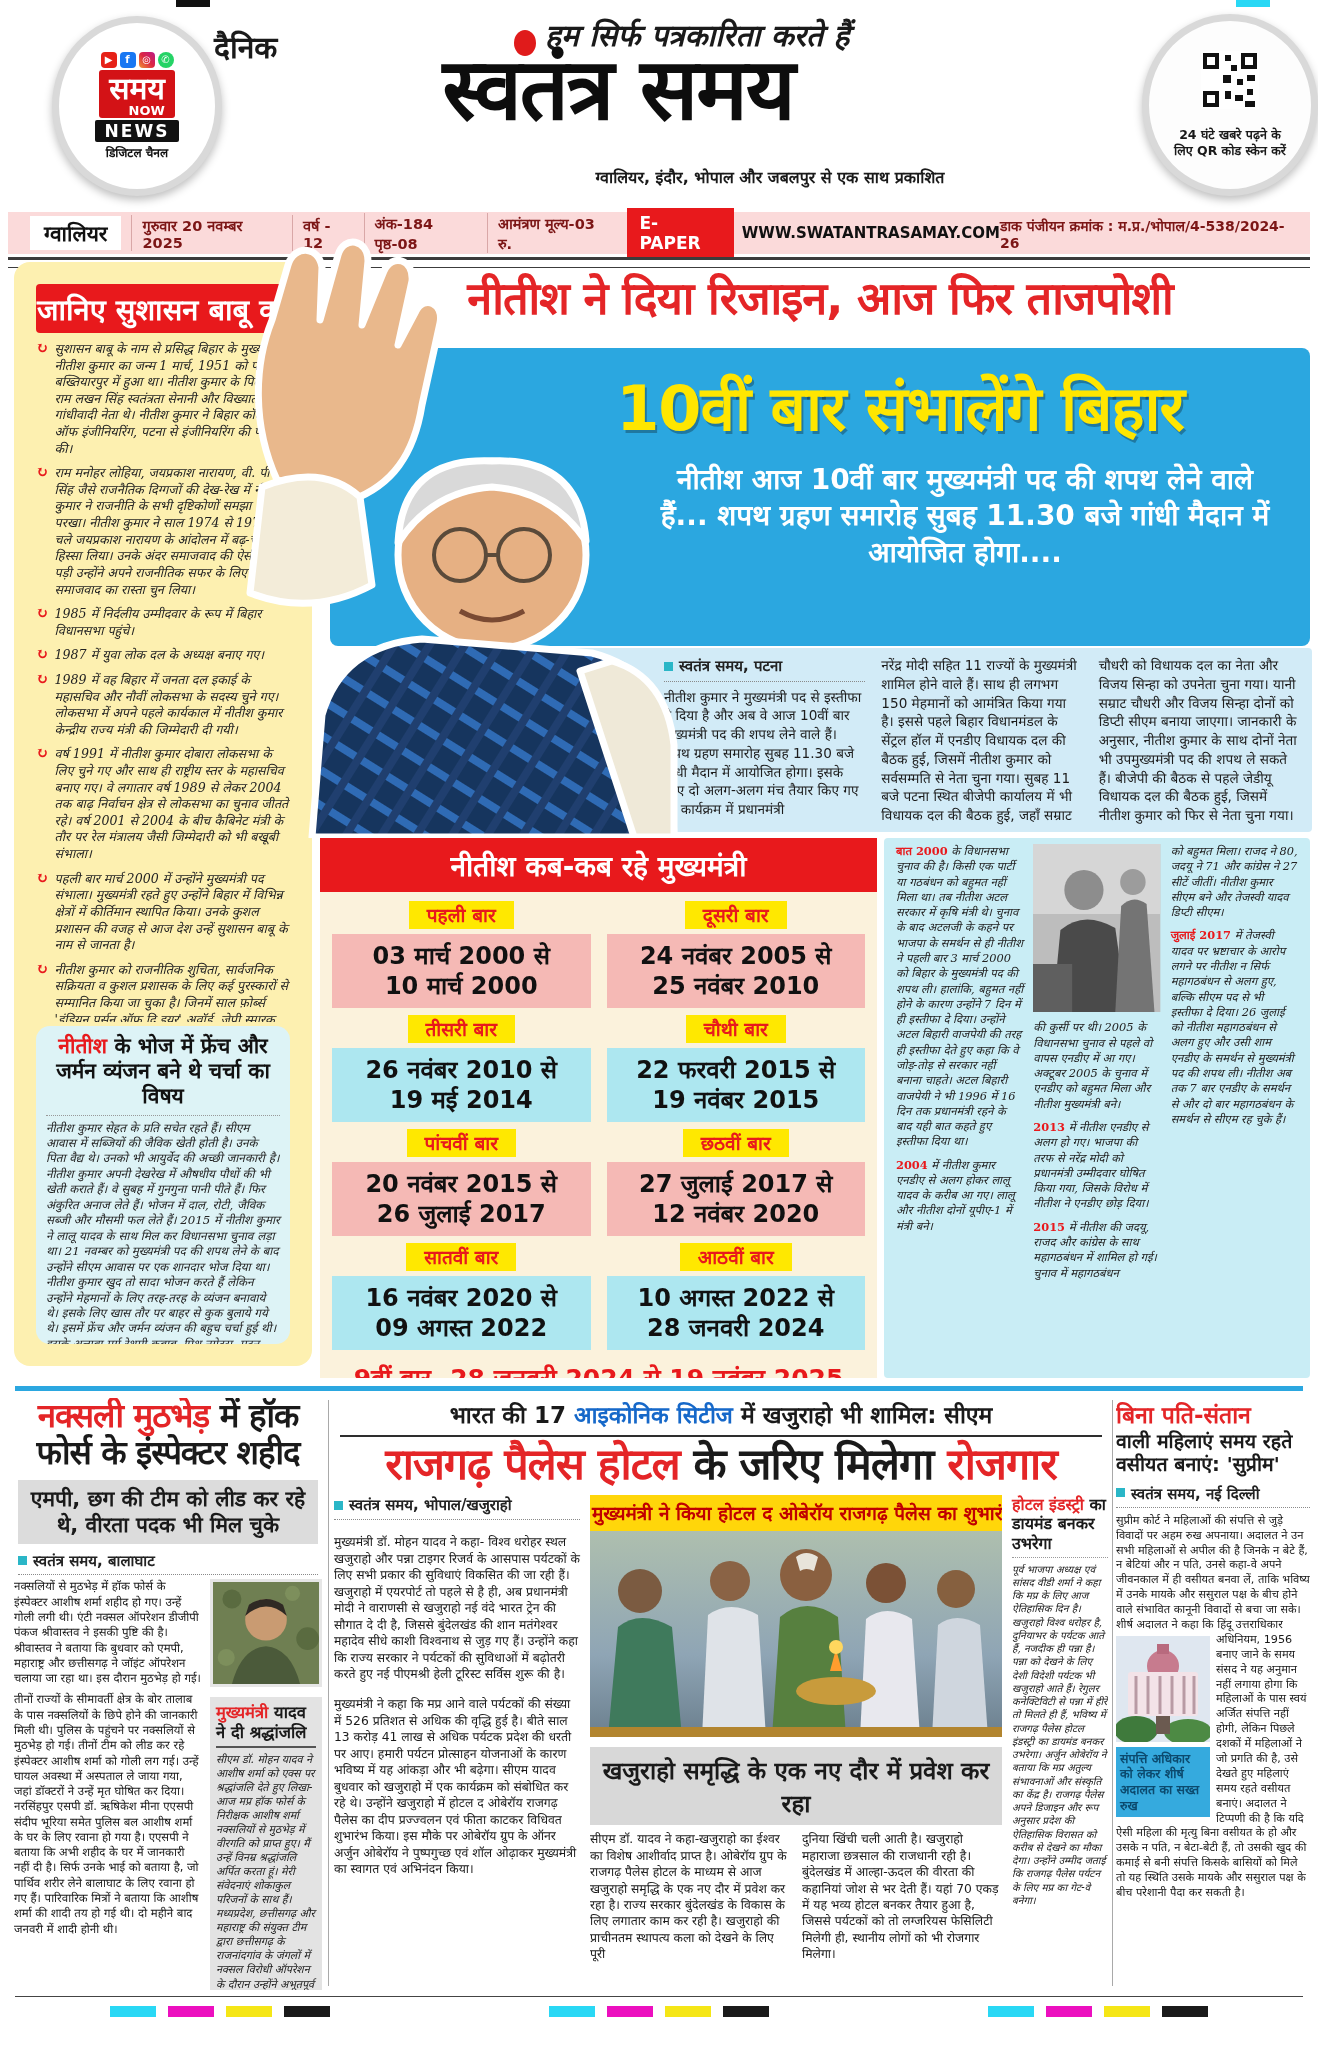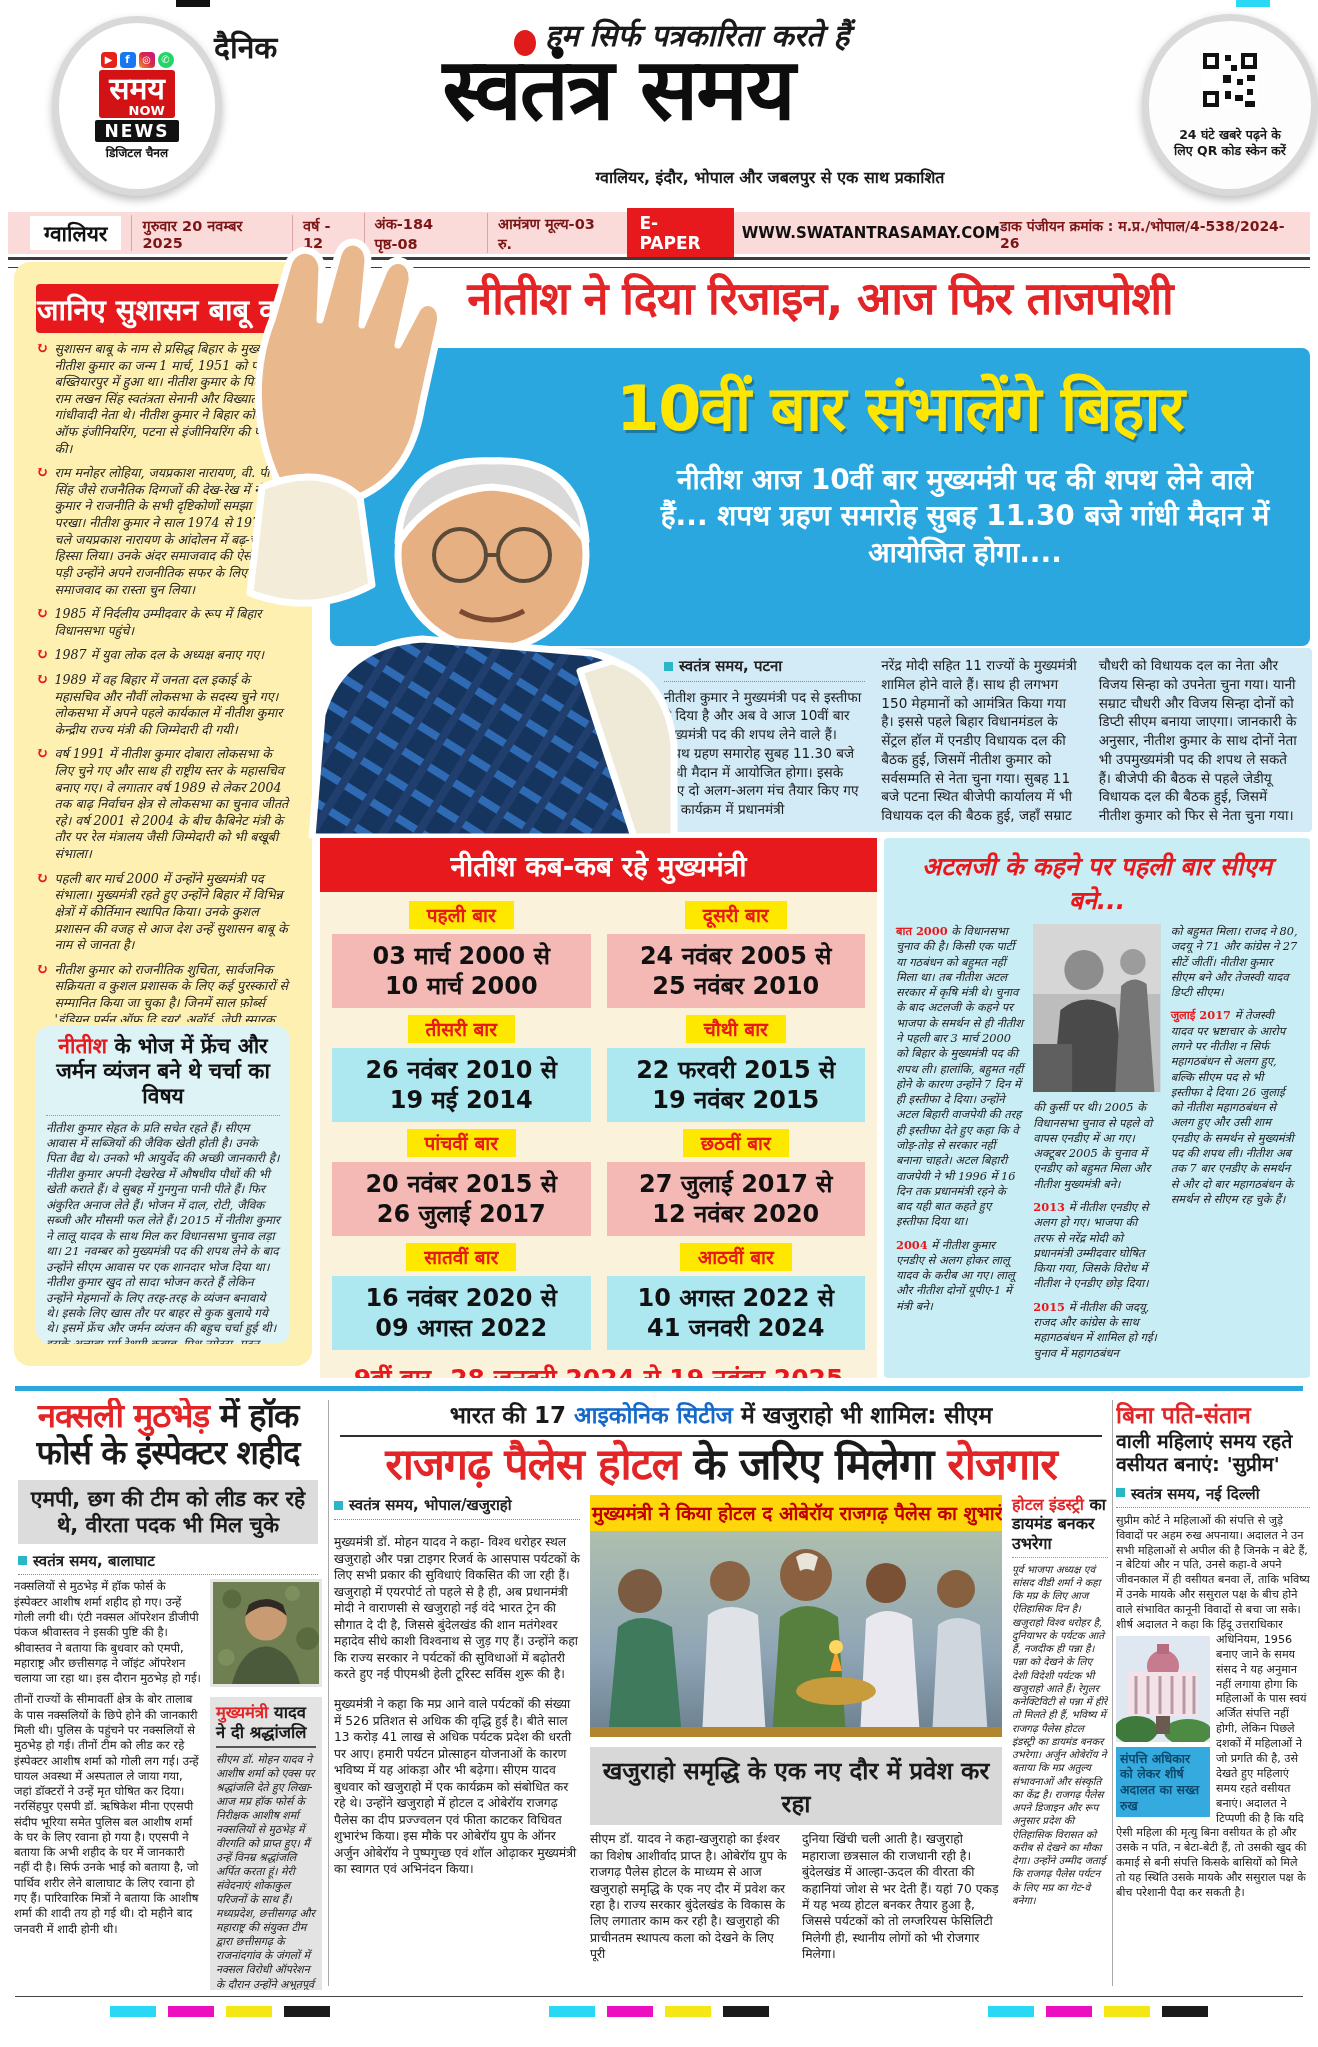--- a/index.html
+++ b/index.html
@@ -330,28 +330,27 @@
       <div class="term">
         <div class="tlabel">छठवीं बार</div>
         <div class="tperiod p"><span>27 जुलाई 2017 से</span><br><span>12 नवंबर 2020</span></div>
       </div>
       <div class="term">
         <div class="tlabel">सातवीं बार</div>
         <div class="tperiod c"><span>16 नवंबर 2020 से</span><br><span>09 अगस्त 2022</span></div>
       </div>
       <div class="term">
         <div class="tlabel">आठवीं बार</div>
-        <div class="tperiod c"><span>10 अगस्त 2022 से</span><br><span>41 जनवरी 2024</span></div>
+        <div class="tperiod c"><span>10 अगस्त 2022 से</span><br><span>28 जनवरी 2024</span></div>
       </div>
     </div>
     <div class="cm-foot">9वीं बार- 28 जनवरी 2024 से 19 नवंबर 2025</div>
   </div>
 
   <div class="abs atal">
-    <div class="atal-title">अटलजी के कहने पर पहली बार सीएम बने...</div>
     <div class="atal-cols ser">
       <div class="atal-col">
         <p><span class="lead-red">बात 2000</span><span> के विधानसभा चुनाव की है। किसी एक पार्टी या गठबंधन को बहुमत नहीं मिला था। तब नीतीश अटल सरकार में कृषि मंत्री थे। चुनाव के बाद अटलजी के कहने पर भाजपा के समर्थन से ही नीतीश ने पहली बार 3 मार्च 2000 को बिहार के मुख्यमंत्री पद की शपथ ली। हालांकि, बहुमत नहीं होने के कारण उन्होंने 7 दिन में ही इस्तीफा दे दिया। उन्होंने अटल बिहारी वाजपेयी की तरह ही इस्तीफा देते हुए कहा कि वे जोड़-तोड़ से सरकार नहीं बनाना चाहते। अटल बिहारी वाजपेयी ने भी 1996 में 16 दिन तक प्रधानमंत्री रहने के बाद यही बात कहते हुए इस्तीफा दिया था।</span></p>
         <p><span class="lead-red">2004</span><span> में नीतीश कुमार एनडीए से अलग होकर लालू यादव के करीब आ गए। लालू और नीतीश दोनों यूपीए-1 में मंत्री बने।</span></p>
       </div>
       <div class="atal-col">
         <svg class="bw-photo" viewBox="0 0 130 168" preserveAspectRatio="none">
           <rect width="130" height="168" fill="#bdbdbd"></rect>
           <rect x="0" y="0" width="130" height="70" fill="#d6d6d6"></rect>
           <circle cx="52" cy="46" r="20" fill="#8d8d8d"></circle>

